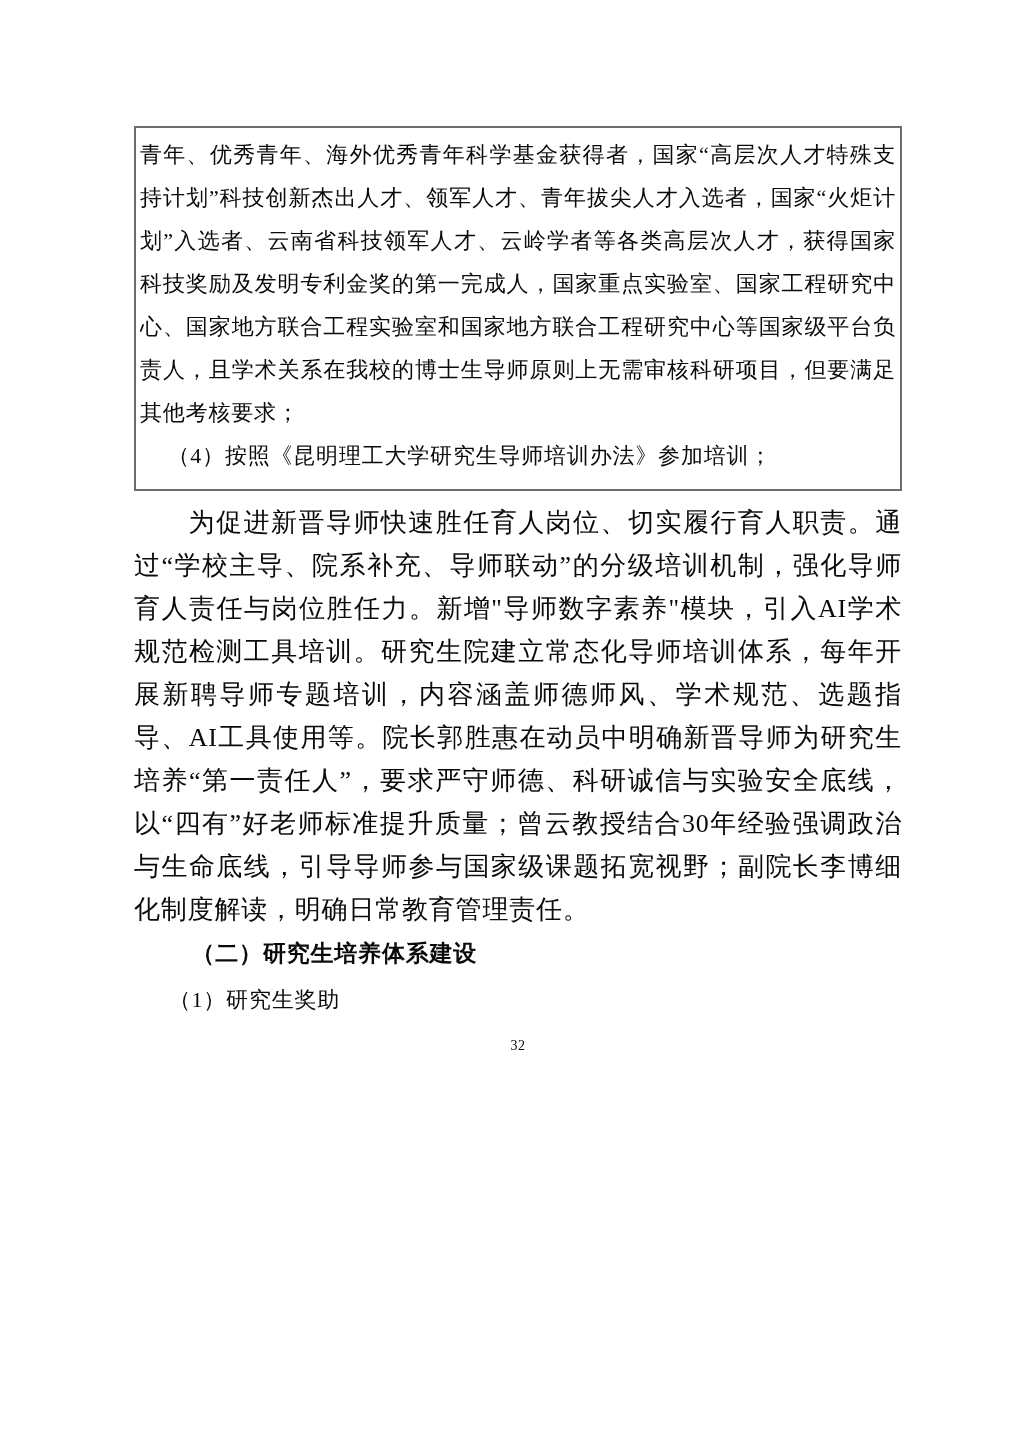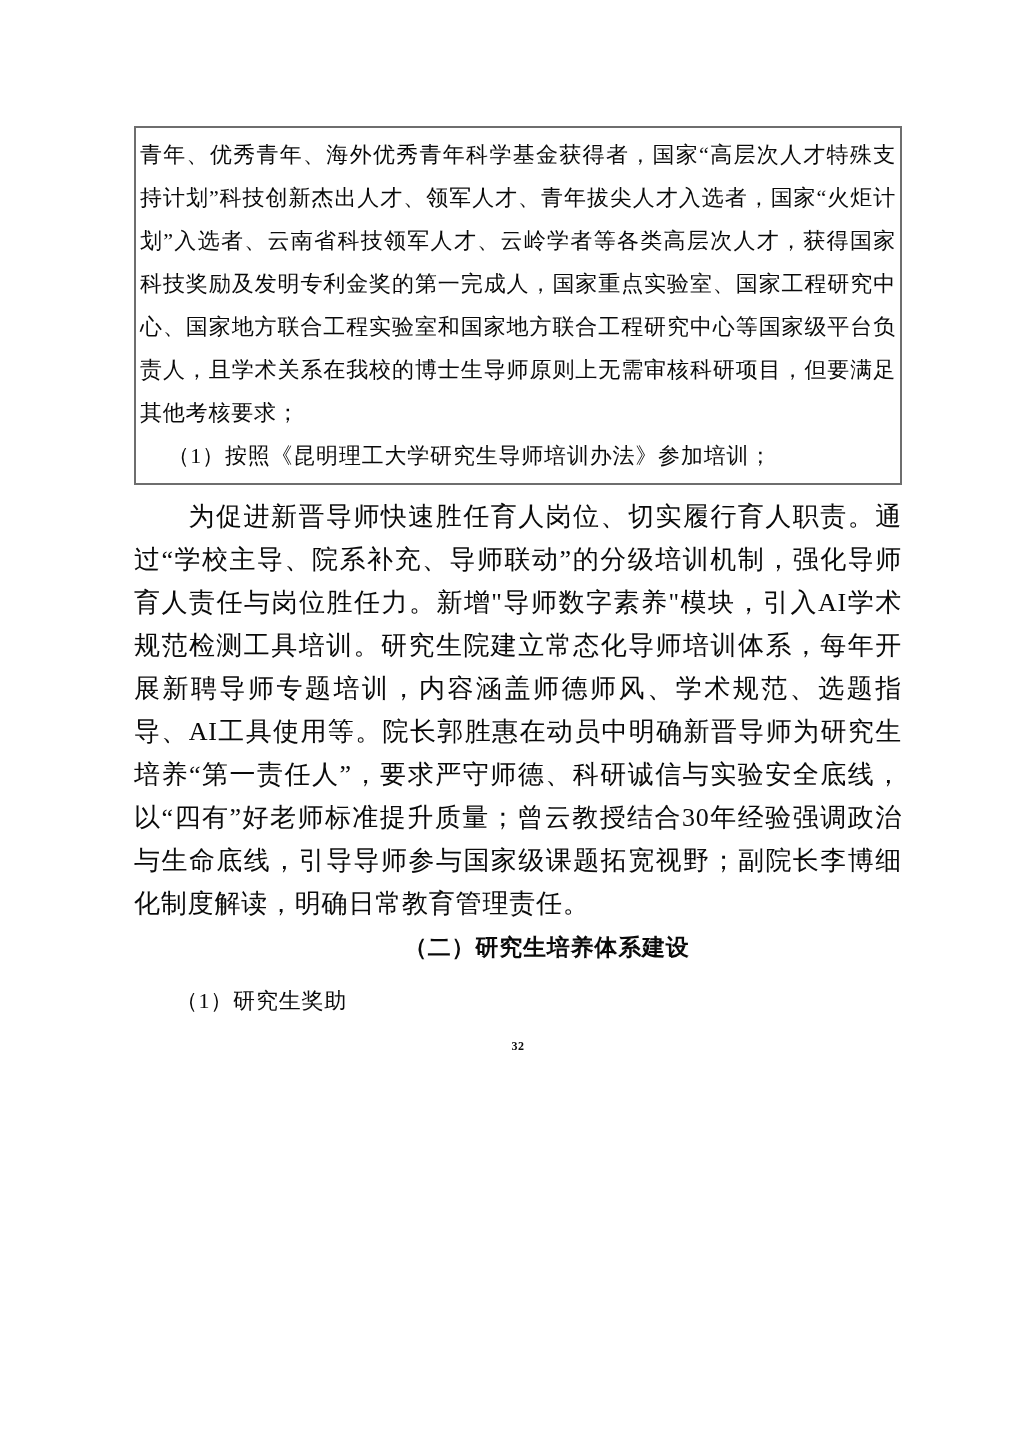--- a/index.html
+++ b/index.html
@@ -20,21 +20,21 @@
     top: 0;
     left: 134px;
     width: 768px;
     padding-top: 126px;
     box-sizing: border-box;
   }
   .notice-box {
     box-sizing: border-box;
     width: 768px;
     border: 2px solid var(--box-border, #6e6e6e);
-    padding: 5px 4px 6px 4px;
+    padding: 5px 4px 12px 4px;
   }
   .notice-box p {
     margin: 0;
     font-size: 22px;
     line-height: 43px;
     letter-spacing: 0.8px;
     text-align: justify;
     text-justify: inter-ideograph;
   }
   .notice-box p.indented {
@@ -49,45 +49,44 @@
     text-justify: inter-ideograph;
     text-indent: 2.1em;
   }
   .section-heading {
     margin: 2px 0 0 0;
     font-size: 23px;
     font-weight: bold;
     line-height: 42px;
     letter-spacing: 0.8px;
     text-indent: 2.5em;
-    text-align: center;
   }
   .sub-item {
-    margin: 12px;
+    margin: 5px;
     font-size: 22px;
     line-height: 40px;
     letter-spacing: 0.8px;
     text-indent: 1.35em;
   }
   .page-number {
     margin-top: 18px;
     text-align: center;
-    font-size: 12px;
-    font-weight: bold;
+    font-size: 14px;
+    font-weight: normal;
     letter-spacing: 0.5px;
   }
 </style>
 </head>
 <body>
 
 <div class="page">
 
   <div class="notice-box">
     <p>青年、优秀青年、海外优秀青年科学基金获得者，国家“高层次人才特殊支持计划”科技创新杰出人才、领军人才、青年拔尖人才入选者，国家“火炬计划”入选者、云南省科技领军人才、云岭学者等各类高层次人才，获得国家科技奖励及发明专利金奖的第一完成人，国家重点实验室、国家工程研究中心、国家地方联合工程实验室和国家地方联合工程研究中心等国家级平台负责人，且学术关系在我校的博士生导师原则上无需审核科研项目，但要满足其他考核要求；</p>
-    <p class="indented">（1）按照《昆明理工大学研究生导师培训办法》参加培训；</p>
+    <p class="indented">（4）按照《昆明理工大学研究生导师培训办法》参加培训；</p>
   </div>
 
   <p class="body-paragraph">为促进新晋导师快速胜任育人岗位、切实履行育人职责。通过“学校主导、院系补充、导师联动”的分级培训机制，强化导师育人责任与岗位胜任力。新增"导师数字素养"模块，引入AI学术规范检测工具培训。研究生院建立常态化导师培训体系，每年开展新聘导师专题培训，内容涵盖师德师风、学术规范、选题指导、AI工具使用等。院长郭胜惠在动员中明确新晋导师为研究生培养“第一责任人”，要求严守师德、科研诚信与实验安全底线，以“四有”好老师标准提升质量；曾云教授结合30年经验强调政治与生命底线，引导导师参与国家级课题拓宽视野；副院长李博细化制度解读，明确日常教育管理责任。</p>
 
   <p class="section-heading">（二）研究生培养体系建设</p>
 
   <p class="sub-item">（1）研究生奖助</p>
 
   <div class="page-number">32</div>
 

